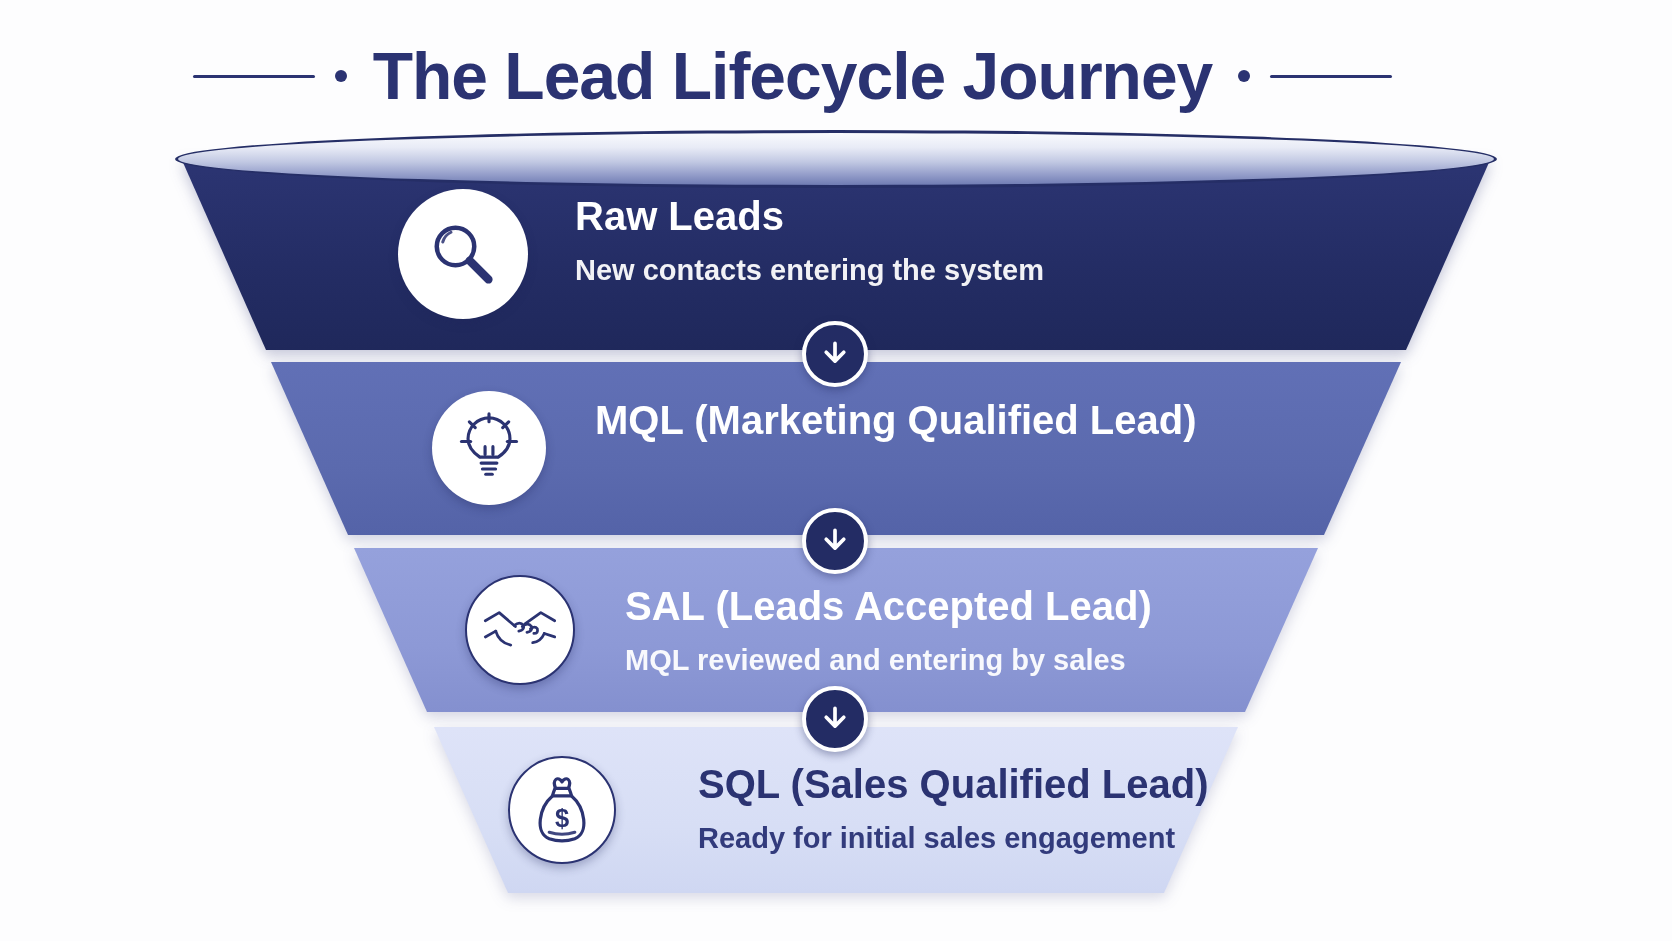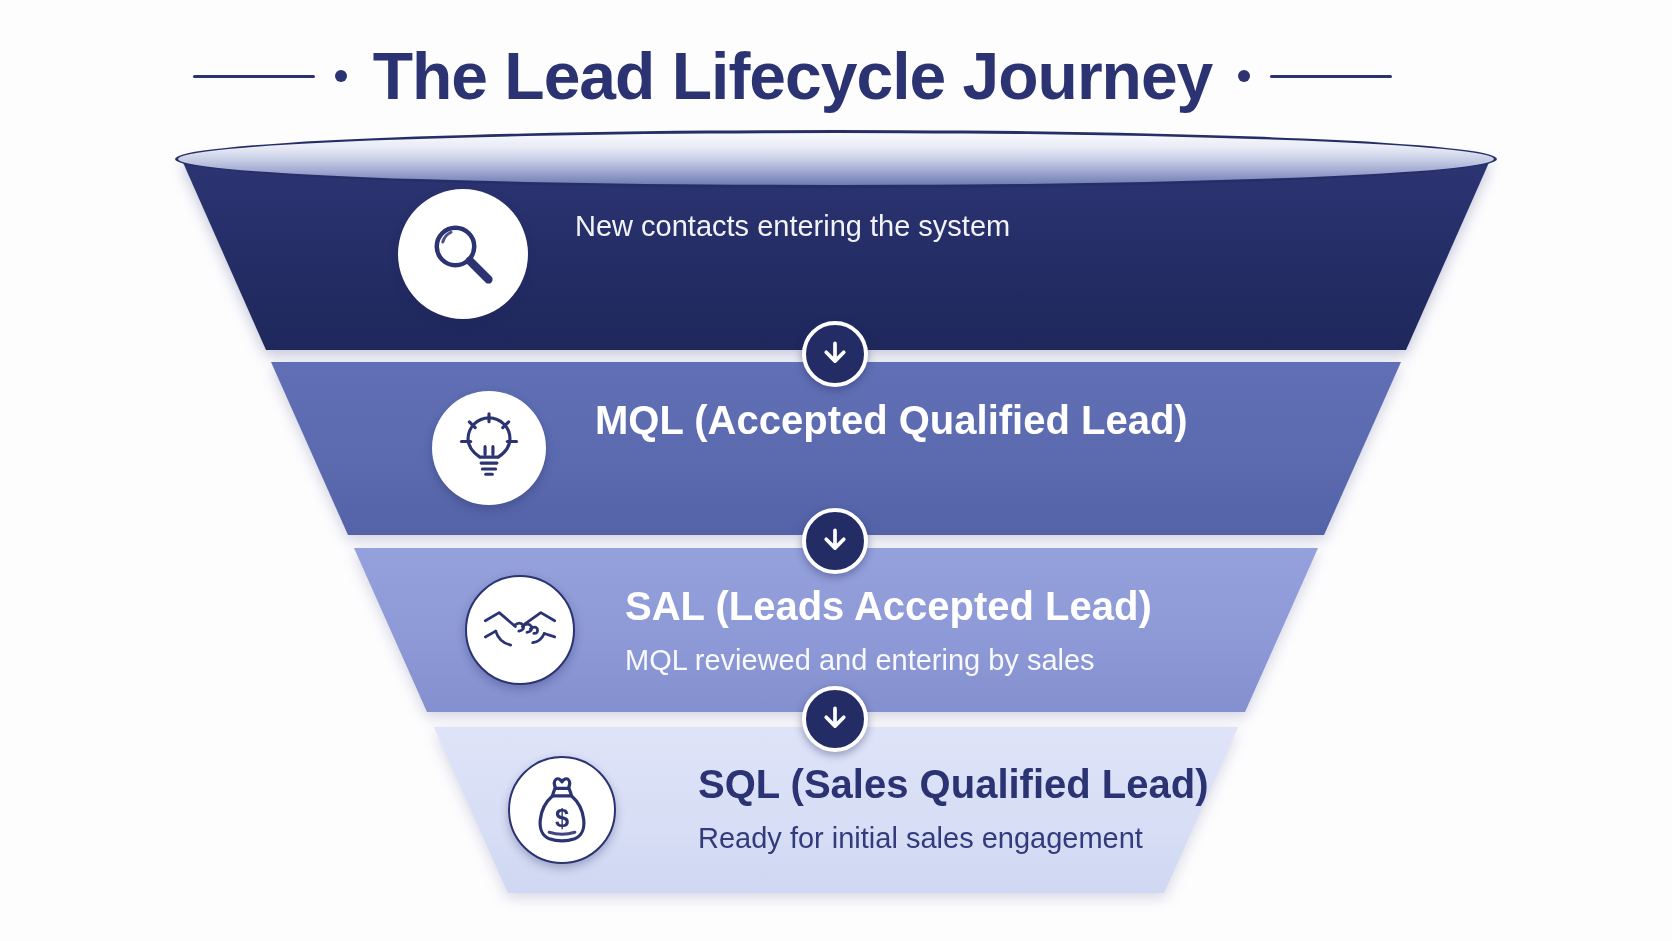--- a/index.html
+++ b/index.html
@@ -59,21 +59,21 @@
   .ic3{left:465px;top:575px;width:110px;height:110px;border:2px solid #2b3372;box-sizing:border-box;}
   .ic4{left:508px;top:756px;width:108px;height:108px;border:2px solid #2b3372;box-sizing:border-box;}
 
   
   .stage-text{position:absolute;z-index:5;}
   .st1{left:575px;top:194px;}
   .st2{left:595px;top:398px;}
   .st3{left:625px;top:584px;}
   .st4{left:650px;top:762px;margin-left:48px;}
   .stage-title{font-size:40px;font-weight:700;line-height:44px;color:#ffffff;white-space:nowrap;}
-  .stage-sub{font-size:29px;font-weight:400;line-height:34px;color:rgba(255,255,255,.94);margin-top:15px;white-space:nowrap;}
+  .stage-sub{font-size:29px;font-weight:700;line-height:34px;color:rgba(255,255,255,.94);margin-top:15px;white-space:nowrap;}
   .dark-text .stage-title{color:#2b3372;}
   .dark-text .stage-sub{color:#323b7c;}
 
   
   .badge{
     position:absolute;left:802px;width:58px;height:58px;border-radius:50%;
     background:#232c64;border:4px solid #ffffff;
     display:flex;align-items:center;justify-content:center;
     box-shadow:0 3px 8px rgba(30,38,90,.40);z-index:6;
   }
@@ -105,20 +105,21 @@
   <div class="icon-circle ic1">
     <span>
       <svg width="72" height="72" viewBox="0 0 48 48" fill="none" stroke="#2b3372" stroke-linecap="round" stroke-linejoin="round">
         <circle cx="19" cy="19" r="12.5" stroke-width="3"></circle>
         <path d="M10.5 16 A10 10 0 0 1 16 9.5" stroke-width="2" opacity="0.85"></path>
         <path d="M28.5 28.5 L41 41" stroke-width="5.5"></path>
       </svg>
     </span>
   </div>
   <div class="stage-text st1">
+    <div class="stage-title">Raw Leads</div>
     <div class="stage-sub">New contacts entering the system</div>
   </div>
 
   <div class="badge b1">
     <span>
       <svg width="34" height="34" viewBox="0 0 24 24" fill="none" stroke="#ffffff" stroke-width="2.6" stroke-linecap="round" stroke-linejoin="round">
         <path d="M12 4.5 V16.5 M5.8 10.8 L12 17 L18.2 10.8"></path>
       </svg>
     </span>
   </div>
@@ -137,21 +138,21 @@
         <path d="M17 36 C11 32 8 27 8 22 A16 16 0 0 1 40 22 C40 27 37 32 31 36"></path>
         <path d="M21 28 V34 M27 28 V34"></path>
         <path d="M18 36 H30"></path>
         <path d="M18 40.5 H30"></path>
         <path d="M19 45 H29"></path>
         <path d="M21.5 49 H26.5"></path>
       </svg>
     </span>
   </div>
   <div class="stage-text st2">
-    <div class="stage-title">MQL (Accepted Qualified Lead)</div>
+    <div class="stage-title">MQL (Marketing Qualified Lead)</div>
   </div>
 
   <div class="badge b2">
     <span>
       <svg width="34" height="34" viewBox="0 0 24 24" fill="none" stroke="#ffffff" stroke-width="2.6" stroke-linecap="round" stroke-linejoin="round">
         <path d="M12 4.5 V16.5 M5.8 10.8 L12 17 L18.2 10.8"></path>
       </svg>
     </span>
   </div>
 

